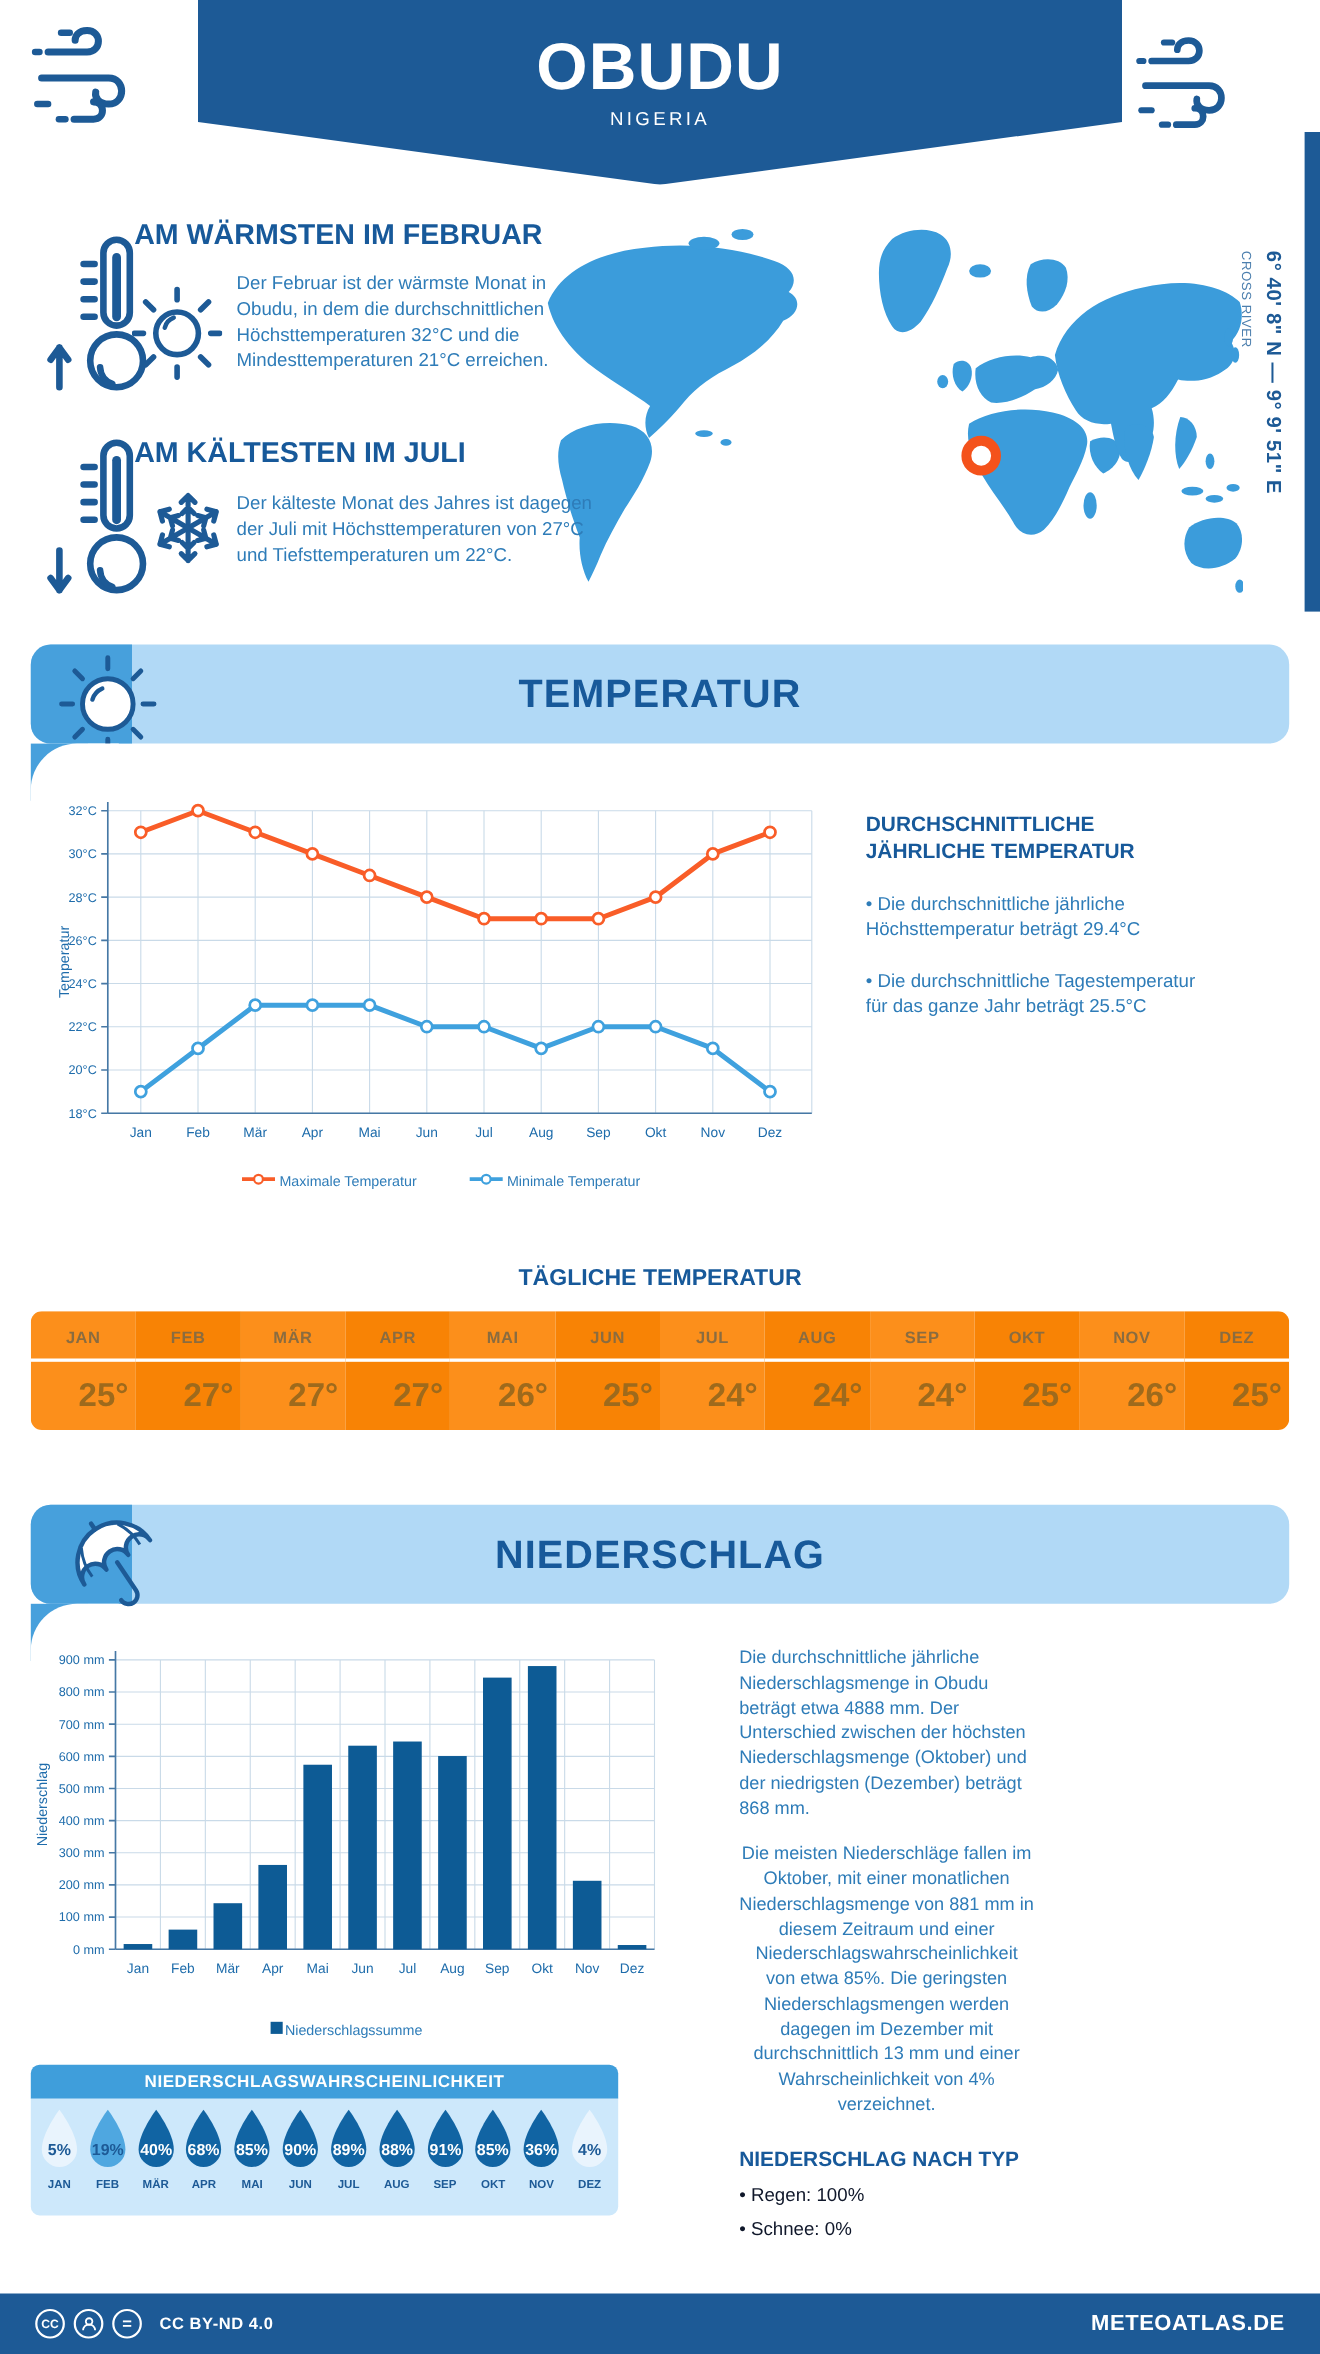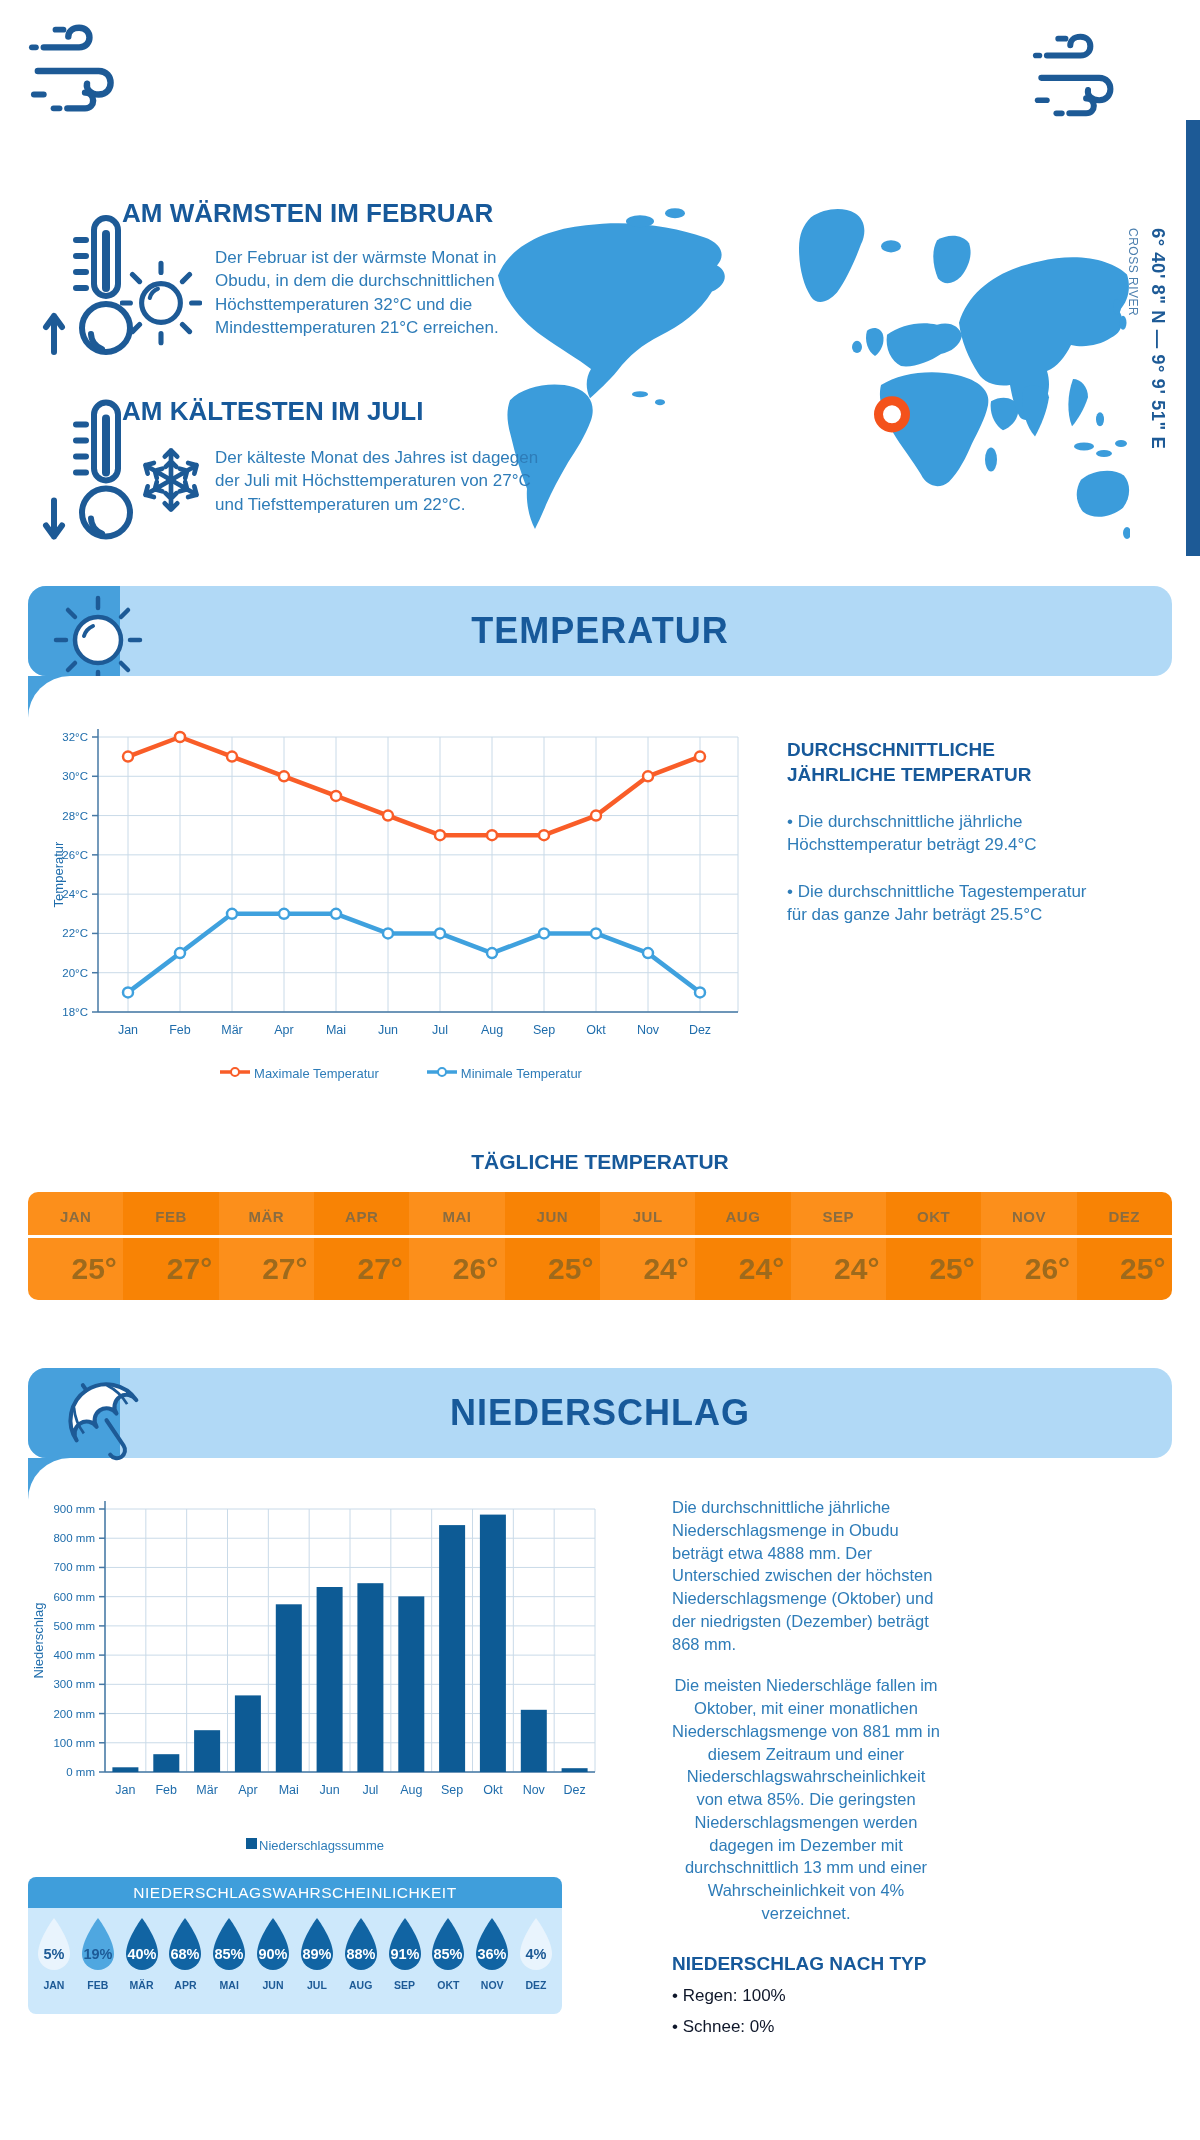--- a/index.html
+++ b/index.html
@@ -54,21 +54,21 @@
   .dt-v { height:59px; line-height:62px; font-size:30px; font-weight:bold; color:#9e6a1c;padding-left:37px; }
 
   .precip-col { left:672px; top:1496px; width:268px; }
   .precip-col p { font-size:16.5px; line-height:1.38; color:#2e7cb8; }
   .precip-col p + p { margin-top:19px;text-align:center; }
   .type-title { margin-top:28px; font-size:19px; font-weight:bold; color:#17599a; }
   .type-bullet { margin-top:11px; font-size:17px; color:#0f172a; }
 
   .prob-panel { left:28px; top:1877px; width:534px; }
   .prob-head { height:31px; background:#3f9edb; border-radius:8px 8px 0 0; color:#fff;
-    font-size:15.5px; font-weight:normal; text-align:center; line-height:31px; letter-spacing:0.5px; }
+    font-size:15.5px; font-weight:bold; text-align:center; line-height:31px; letter-spacing:0.5px; }
   .prob-body { height:106px; background:#cde8fb; border-radius:0 0 8px 8px;
     display:flex; justify-content:space-around; padding:9px 4px 0 4px; }
   .drop-cell { width:42px; text-align:center; }
   .drop-month { font-size:10.5px; font-weight:bold; color:#1d5a96; margin-top:2px; }
   .drop-pct { font-size:14.5px; font-weight:bold; }
 
   .footer { left:0; top:2085px; width:1200px; height:55px; background:#1d5a96;
     display:flex; align-items:center; justify-content:space-between; padding:0 32px; }
   .cc-group { display:flex; align-items:center; gap:8px; }
   .cc-circle { width:27px; height:27px; border:2px solid #fff; border-radius:50%; color:#fff;
@@ -88,20 +88,24 @@
       <path d="M40 100 h18 c11 0 11 -16 0 -16"></path>
     </g>
     <g stroke="#1d5a96" stroke-width="6" stroke-linecap="round">
       <line x1="4" y1="38" x2="8" y2="38"></line>
         <line x1="28" y1="20" x2="36" y2="20"></line>
       <line x1="6" y1="86" x2="16" y2="86"></line>
         <line x1="26" y1="100" x2="32" y2="100"></line>
     </g>
   </svg>
 
+  <div class="abs hdr-banner">
+    <div class="city">OBUDU</div>
+    <div class="country">NIGERIA</div>
+  </div>
 
   <svg class="abs" style="left:1032px;top:18px" width="112" height="116" viewBox="0 0 120 120">
     <g fill="none" stroke="#1d5a96" stroke-width="6.5" stroke-linecap="round">
       <path d="M16 38 h36 c14 0 14 -20 0 -20 c-8 0 -11 5 -11 9"></path>
       <path d="M10 62 h62 c16 0 16 24 0 24 c-9 0 -13 -6 -12 -11"></path>
       <path d="M40 100 h18 c11 0 11 -16 0 -16"></path>
     </g>
     <g stroke="#1d5a96" stroke-width="6" stroke-linecap="round">
       <line x1="4" y1="38" x2="8" y2="38"></line>
         <line x1="28" y1="20" x2="36" y2="20"></line>
@@ -527,14 +531,28 @@
             <path d="M20,1 C20,1 36,22 36,37 A16,16 0 1,1 4,37 C4,22 20,1 20,1 Z" fill="#1164a3"></path>
             <text x="20" y="42" text-anchor="middle" class="drop-pct" fill="#ffffff">36%</text>
           </svg><div class="drop-month">NOV</div></div>
         <div class="drop-cell"><svg width="40" height="56" viewBox="0 0 40 56">
             <path d="M20,1 C20,1 36,22 36,37 A16,16 0 1,1 4,37 C4,22 20,1 20,1 Z" fill="#e9f4fd"></path>
             <text x="20" y="42" text-anchor="middle" class="drop-pct" fill="#1d5a96">4%</text>
           </svg><div class="drop-month">DEZ</div></div>
       </div>
   </div>
 
+  <div class="abs footer">
+    <div class="cc-group">
+      <span class="cc-circle">CC</span>
+      <span class="cc-circle">
+        <svg width="16" height="16" viewBox="0 0 16 16" fill="none" stroke="#fff" stroke-width="1.6">
+          <circle cx="8" cy="5.5" r="3"></circle>
+            <path d="M2.5 13.5 a5.5 5.5 0 0 1 11 0"></path>
+        </svg>
+      </span>
+      <span class="cc-circle" style="font-size:15px">=</span>
+      <span class="license">CC BY-ND 4.0</span>
+    </div>
+    <div class="site">METEOATLAS.DE</div>
+  </div>
 
 </div>
 
 </body></html>

